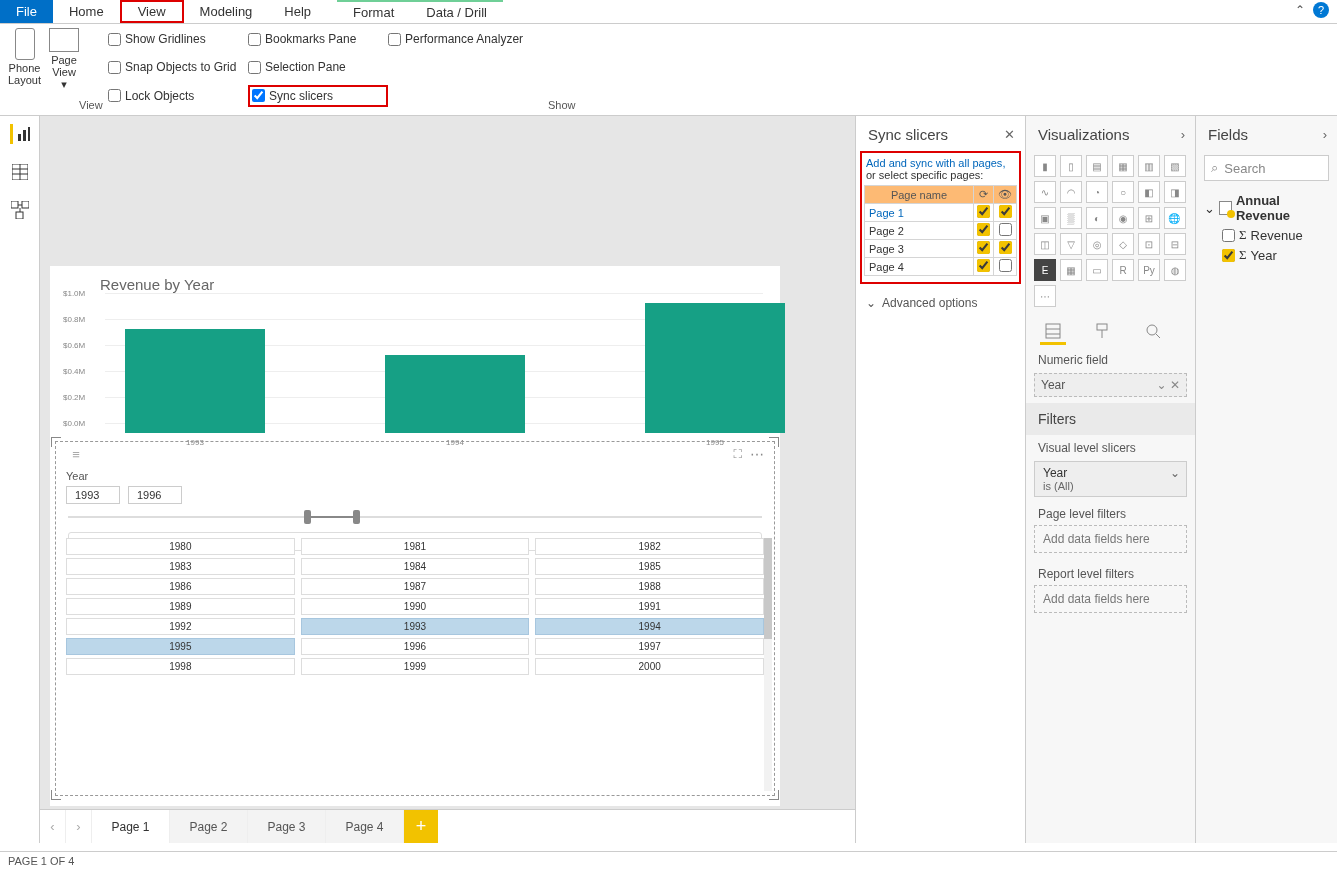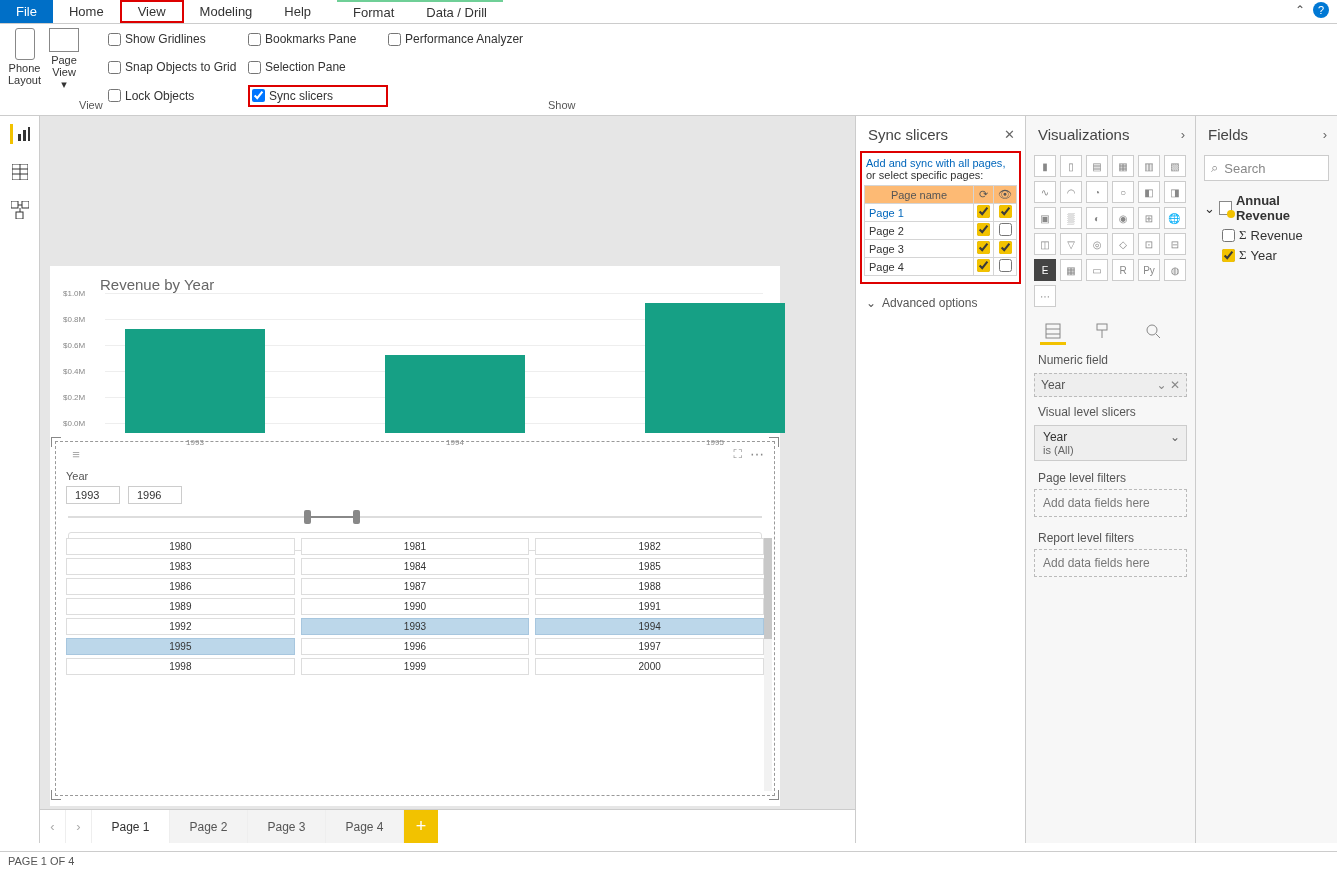--- a/index.html
+++ b/index.html
@@ -400,20 +400,21 @@
             <circle cx="8" cy="8" r="5" fill="none" stroke="#888"></circle>
             <line x1="12" y1="12" x2="16" y2="16" stroke="#888"></line>
           </svg>
         </div>
     </div>
     <div class="sec-label">Numeric field</div>
     <div class="fw">
       <span>Year</span>
       <span style="color:#888">⌄ ✕</span>
     </div>
+    <div class="filters-h">Filters</div>
     <div class="fs-label">Visual level slicers</div>
     <div class="filter-box">
       <span>Year</span>
       <span style="font-size:11px;color:#666;">is (All)</span>
       <span class="dd">⌄</span>
     </div>
     <div class="fs-label">Page level filters</div>
     <div class="fs-drop">Add data fields here</div>
     <div class="fs-label">Report level filters</div>
     <div class="fs-drop">Add data fields here</div>

